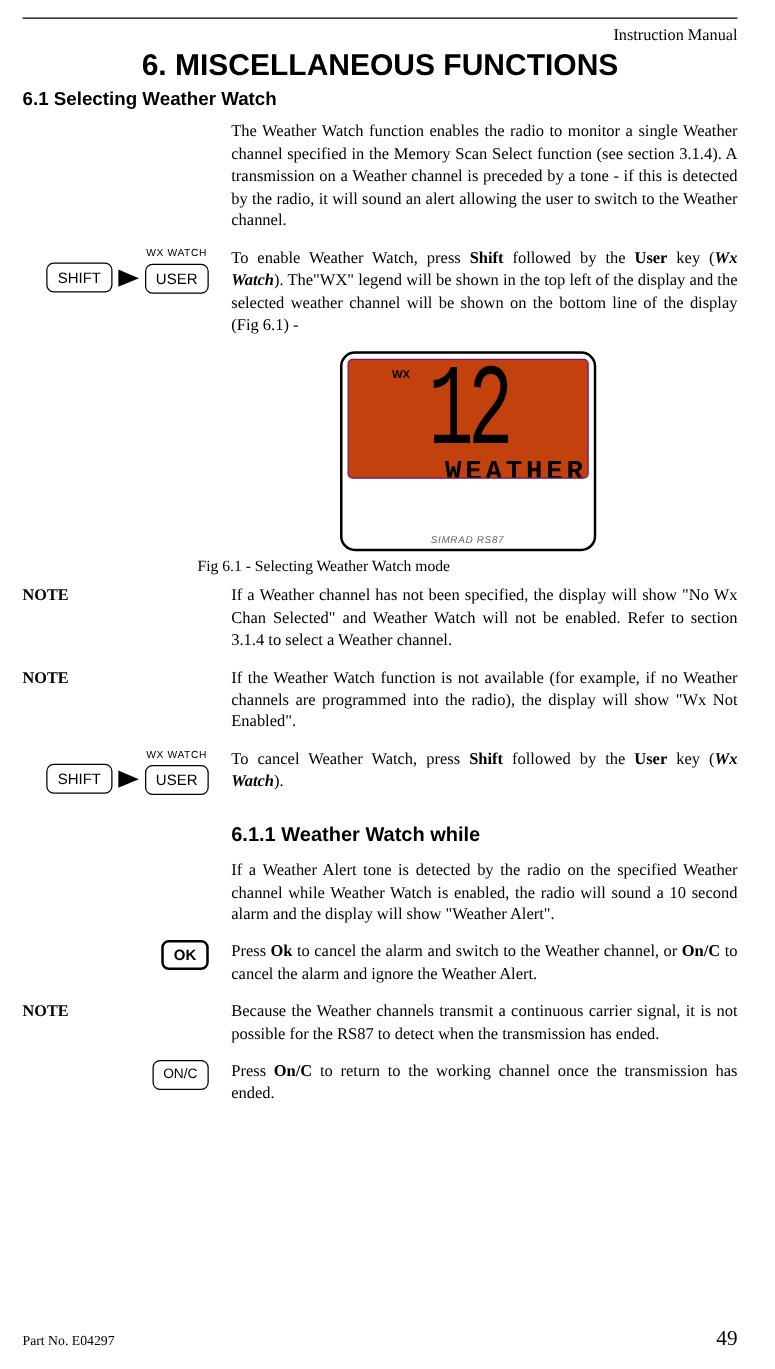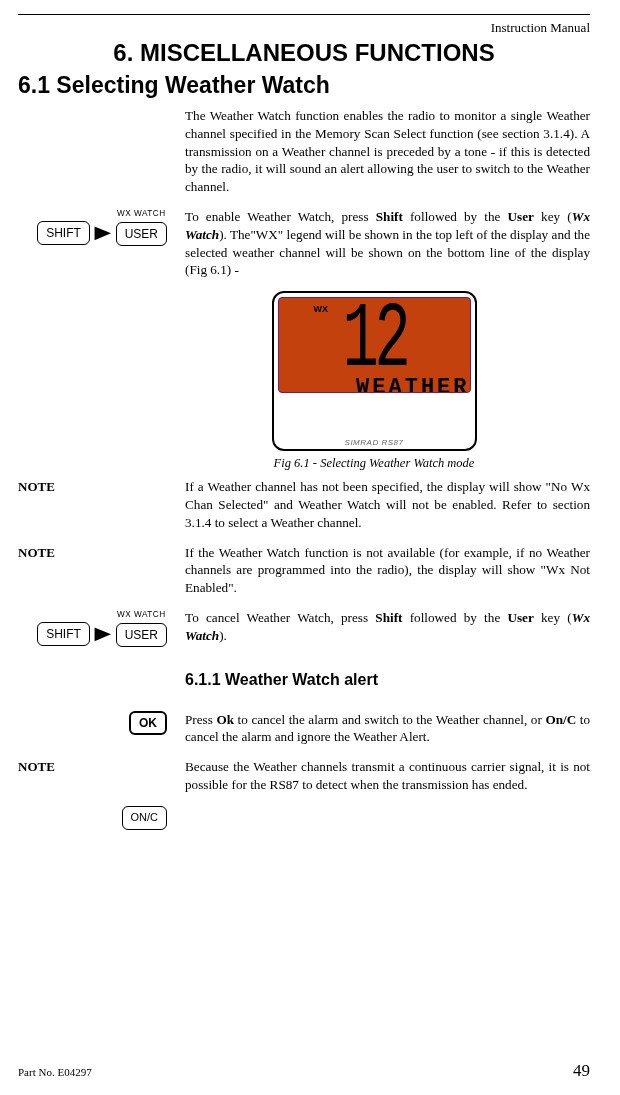--- a/index.html
+++ b/index.html
@@ -23,21 +23,21 @@
     .h1 {
       font-family: Helvetica, Arial, sans-serif;
       font-weight: bold;
       font-size: 24px;
       margin-bottom: 1px;
       text-align: center;
     }
     .h2 {
       font-family: Helvetica, Arial, sans-serif;
       font-weight: bold;
-      font-size: 23px;
+      font-size: 15px;
       margin-bottom: 6px;
     }
     .h3 {
       font-family: Helvetica, Arial, sans-serif;
       font-weight: bold;
       font-size: 16px;
       margin-bottom: 3px;
       margin-top: 10px;
     }
     .content-row {
@@ -167,22 +167,20 @@
       left: 0;
       right: 0;
       text-align: center;
       font-family: Helvetica, Arial, sans-serif;
       font-size: 8px;
       color: #666;
       letter-spacing: 0.5px;
       font-style: italic;
     }
     .fig-caption {
-      text-align: center;
-      font-style: italic;
       font-size: 12.5px;
       margin-top: 4px;
       margin-bottom: 6px;
     }
     .footer {
       position: absolute;
       bottom: 12px;
       left: 18px;
       right: 30px;
       display: flex;
@@ -287,26 +285,29 @@
     </div>
   </div>
   <div class="right-col">
     <p><span>To cancel Weather Watch, press </span><b>Shift</b><span> followed by the </span><b>User</b><span> key (</span><span class="it">Wx Watch</span><span>).</span></p>
   </div>
 </div>
 
 <div class="content-row h3-row" style="margin-bottom:4px;">
   <div class="left-col"></div>
   <div class="right-col">
-      <div class="h3">6.1.1     Weather Watch alert</div>
+      <div class="h3">6.1.1     Weather Watch while</div>
     </div>
 </div>
 
 <div class="content-row">
   <div class="left-col"></div>
+  <div class="right-col">
+      <p>If a Weather Alert tone is detected by the radio on the specified Weather channel while Weather Watch is enabled, the radio will sound a 10 second alarm and the display will show "Weather Alert".</p>
+    </div>
 </div>
 
 <div class="content-row">
   <div class="left-col">
     <div class="key-btn" style="font-weight:bold;border-width:2px;">
         <span>OK</span>
       </div>
   </div>
   <div class="right-col">
     <p><span>Press </span><b>Ok</b><span> to cancel the alarm and switch to the Weather  channel, or </span><b>On/C</b><span> to cancel the alarm and ignore the Weather Alert.</span></p>
@@ -321,18 +322,21 @@
       <p>Because the Weather channels transmit a continuous carrier signal, it is not possible for the RS87 to detect when the transmission has ended.</p>
     </div>
 </div>
 
 <div class="content-row">
   <div class="left-col">
     <div class="key-btn" style="font-size:11px;">
         <span>ON/C</span>
       </div>
   </div>
+  <div class="right-col">
+    <p><span>Press </span><b>On/C</b><span> to return to the working channel once the transmission has ended.</span></p>
+  </div>
 </div>
 
 <div class="footer">
   <span>Part No. E04297</span>
   <span class="page-num">49</span>
 </div>
 
 </body></html>

